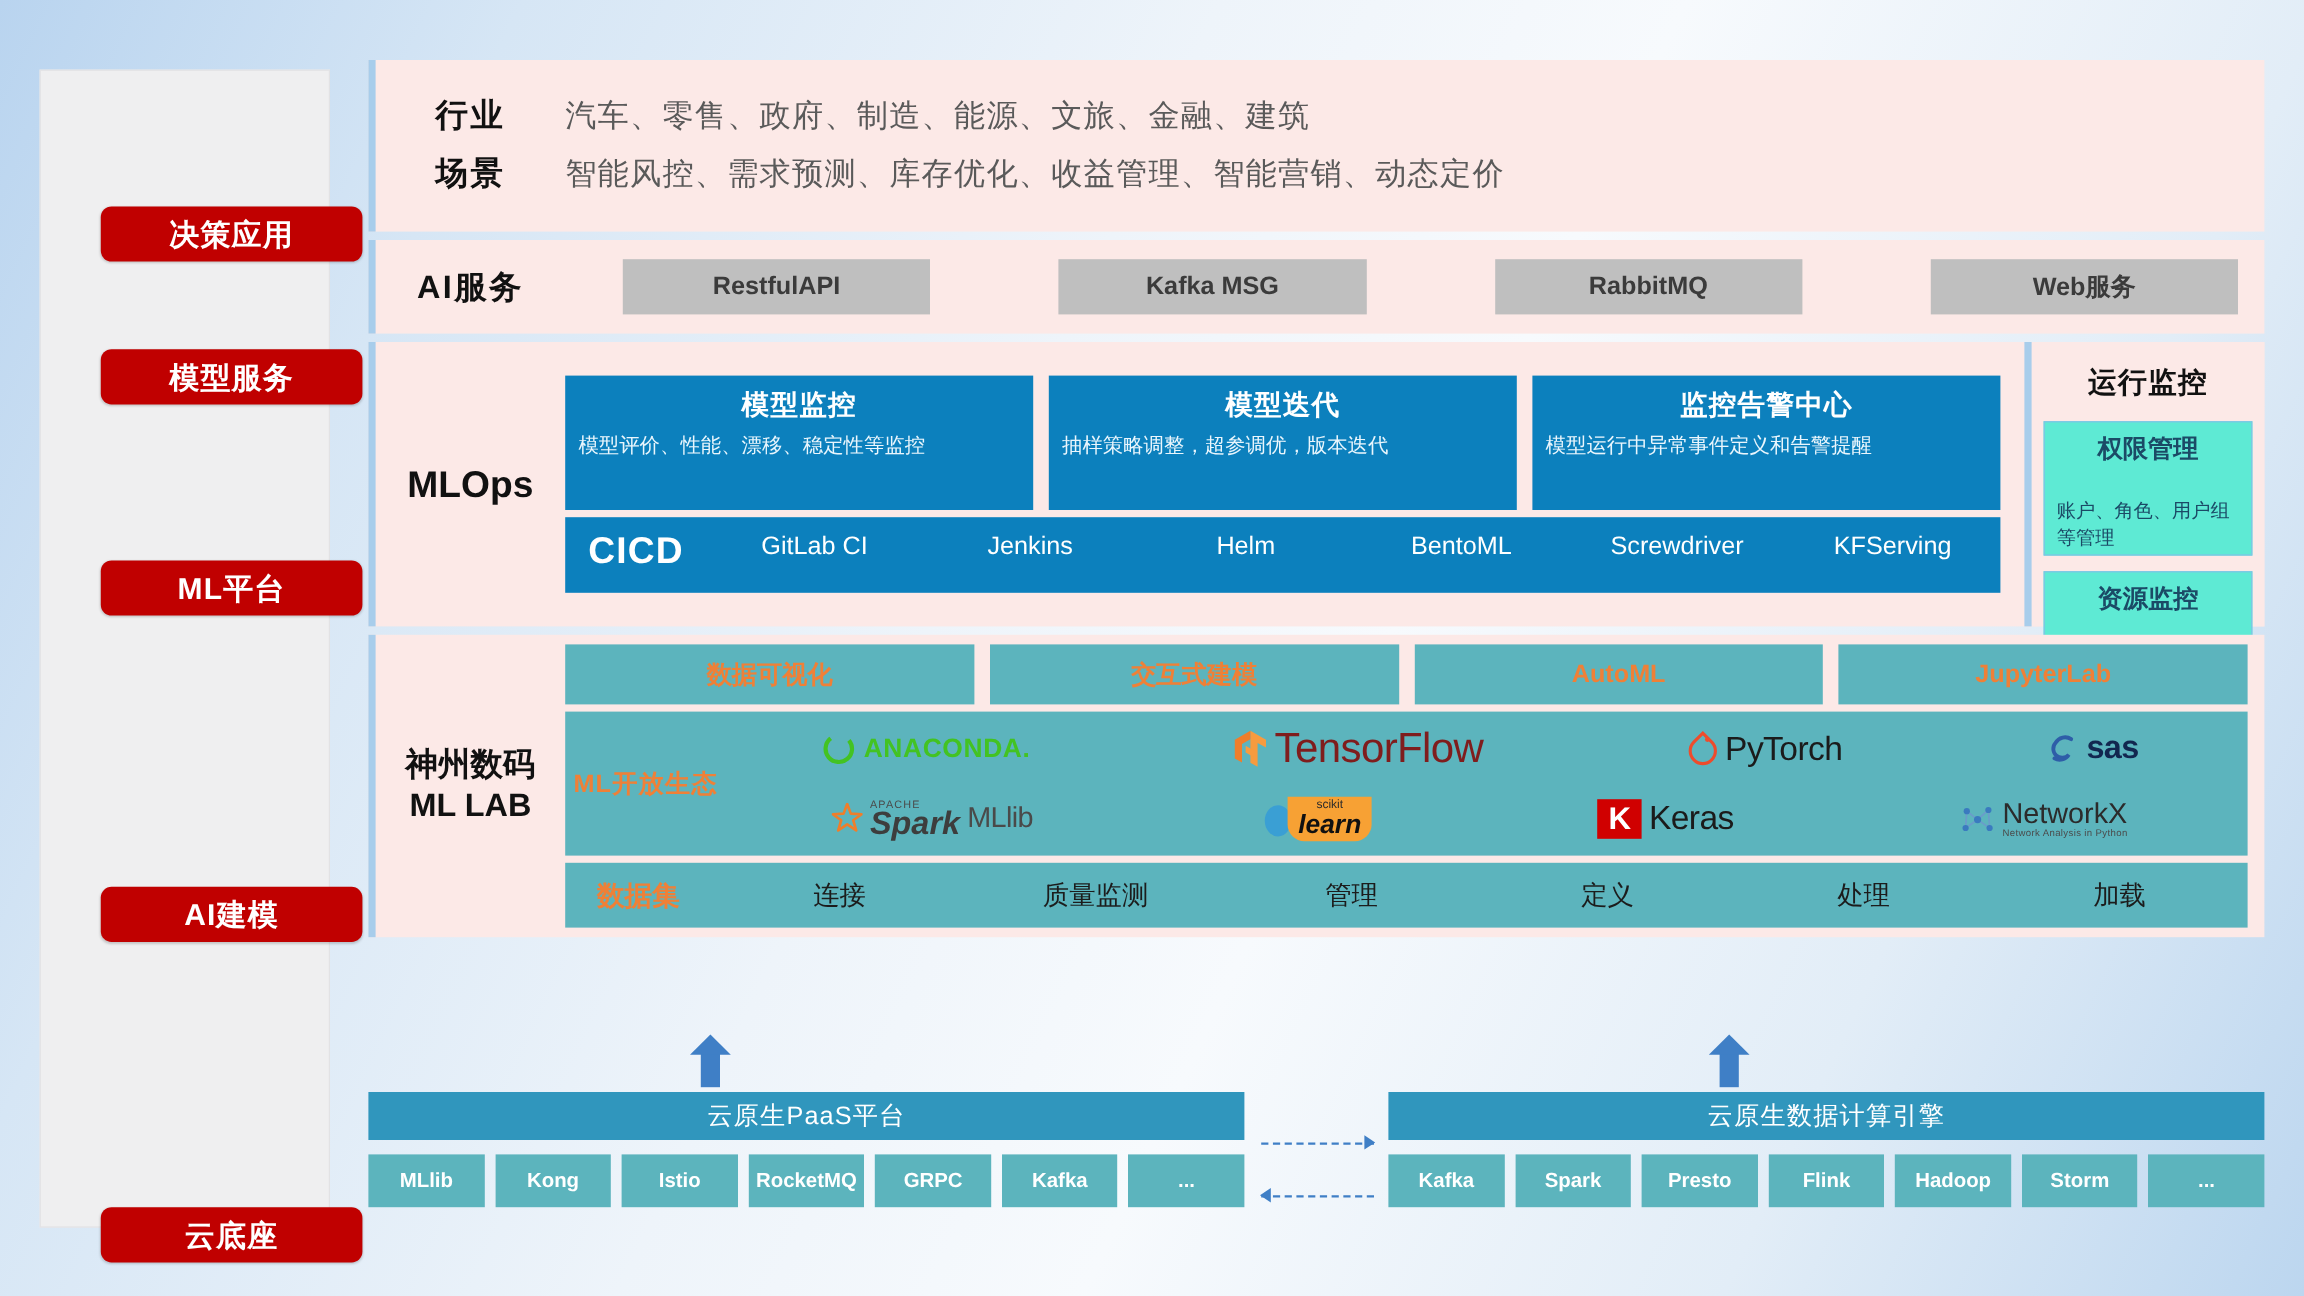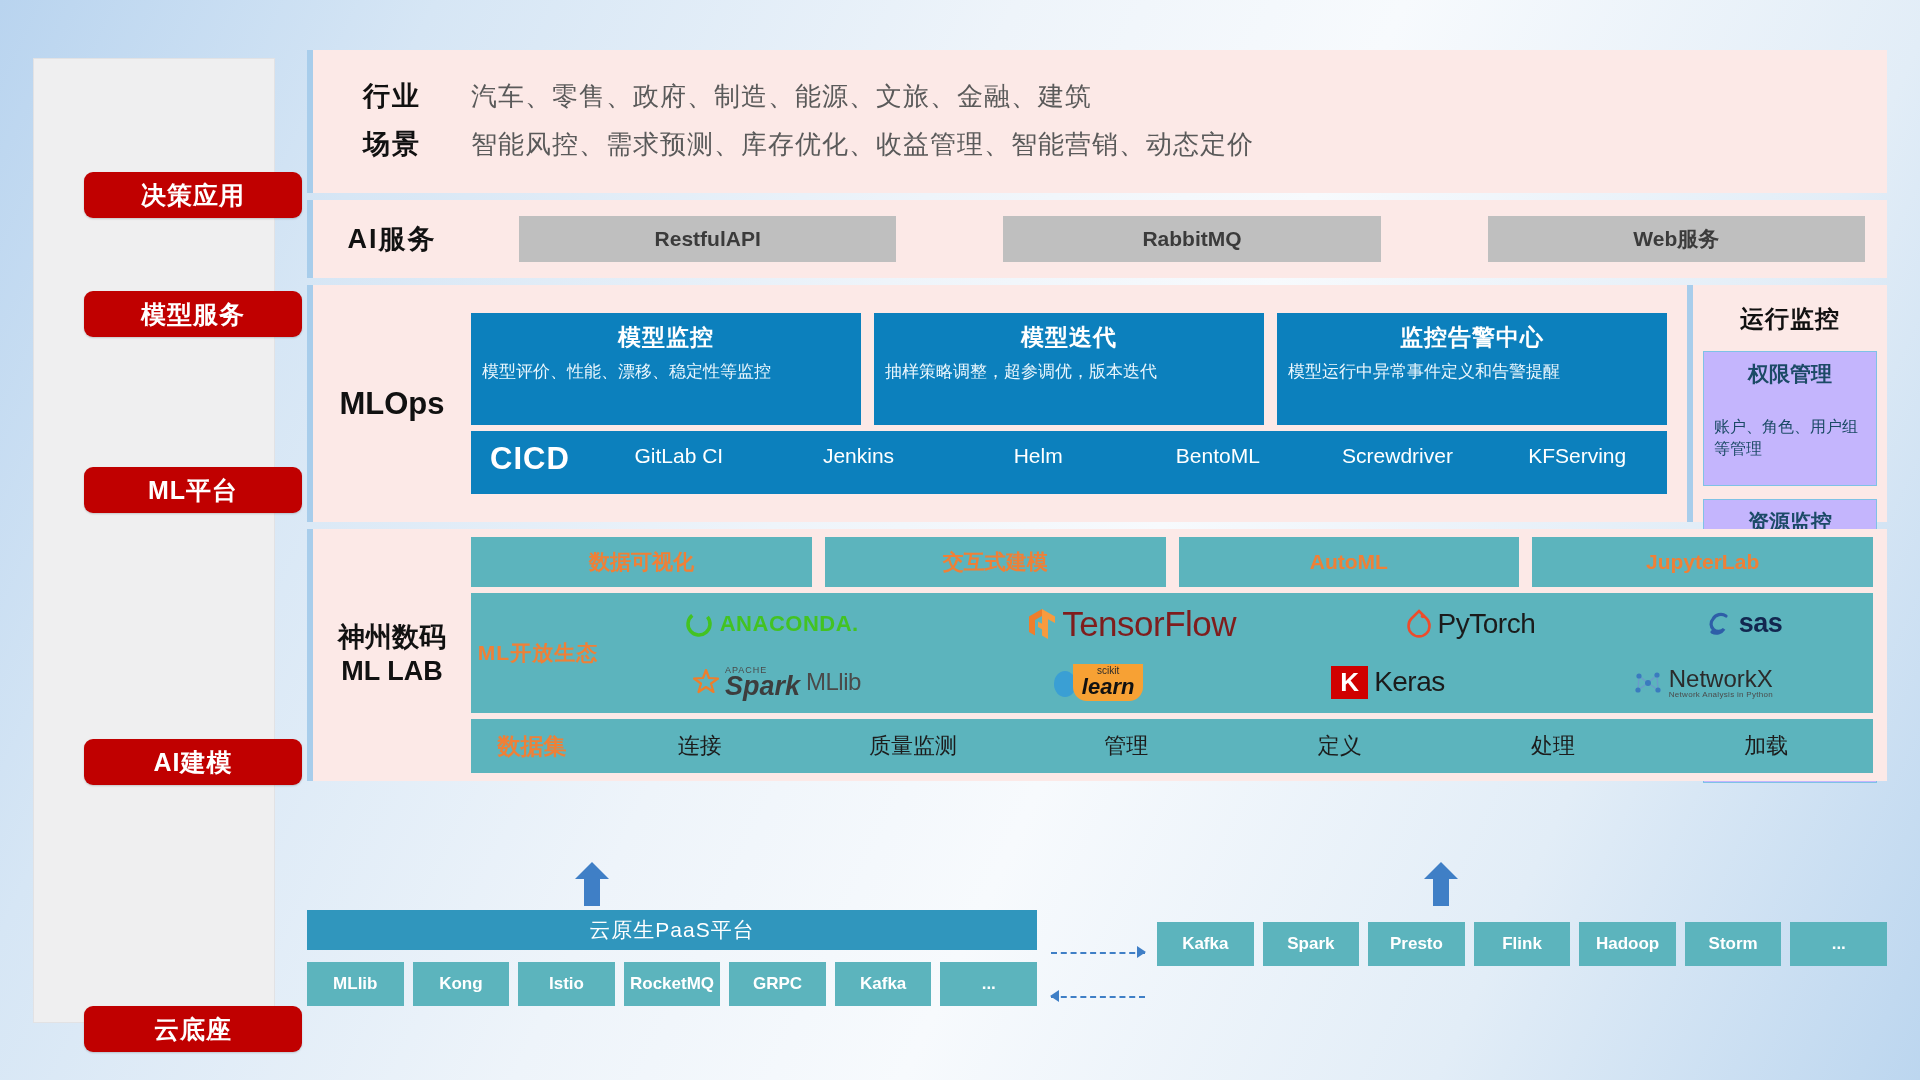--- a/index.html
+++ b/index.html
@@ -94,21 +94,21 @@
   .mon-col {
     width:200px; flex:0 0 200px; margin-left:6px;
     background:#fce9e7; border-left:6px solid #a8cdeb;
     padding:12px 10px 0 10px;
   }
   .mon-title {
     text-align:center; font-size:24px; font-weight:bold; color:#111;
     margin:6px 0 16px 0; letter-spacing:1px;
   }
   .mon-card {
-    background:#c4b5fd; margin-bottom:13px; padding:8px 10px 26px 10px;
+    background:#5eead4; margin-bottom:13px; padding:8px 10px 3px 10px;
     border:1px solid #7fc2e6;
   }
   .mon-card h5 {
     text-align:center; font-size:21px; font-weight:bold; color:#1b4a66;
     margin-bottom:6px;
   }
   .mon-card p { font-size:16px; line-height:1.35; color:#1b4a66;margin-top:28px; }
 
   
   .band-lab { height:252px; display:flex; }
@@ -227,20 +227,21 @@
       <div class="kv-row">
         <div class="kv-key">场景</div>
         <div class="kv-val">智能风控、需求预测、库存优化、收益管理、智能营销、动态定价</div>
       </div>
     </div>
 
     <div class="band band-svc">
       <div class="svc-key">AI服务</div>
       <div class="svc-items">
         <div class="svc-chip">RestfulAPI</div>
+        <div class="svc-chip">Kafka MSG</div>
         <div class="svc-chip">RabbitMQ</div>
         <div class="svc-chip">Web服务</div>
       </div>
     </div>
 
     <div class="band band-ml">
       <div class="ml-left">
         <div class="ml-key">MLOps</div>
         <div class="ml-body">
           <div class="mlops-cards">
@@ -429,20 +430,21 @@
     </div>
 
     <div class="dash-arrows">
       <div class="dash dash-r"></div>
       <div class="dash-head head-r"></div>
       <div class="dash dash-l"></div>
       <div class="dash-head head-l"></div>
     </div>
 
     <div class="cloud-group cloud-right">
+      <div class="cloud-bar">云原生数据计算引擎</div>
       <div class="chip-row">
         <div class="chip">Kafka</div>
         <div class="chip">Spark</div>
         <div class="chip">Presto</div>
         <div class="chip">Flink</div>
         <div class="chip">Hadoop</div>
         <div class="chip">Storm</div>
         <div class="chip">...</div>
       </div>
     </div>

